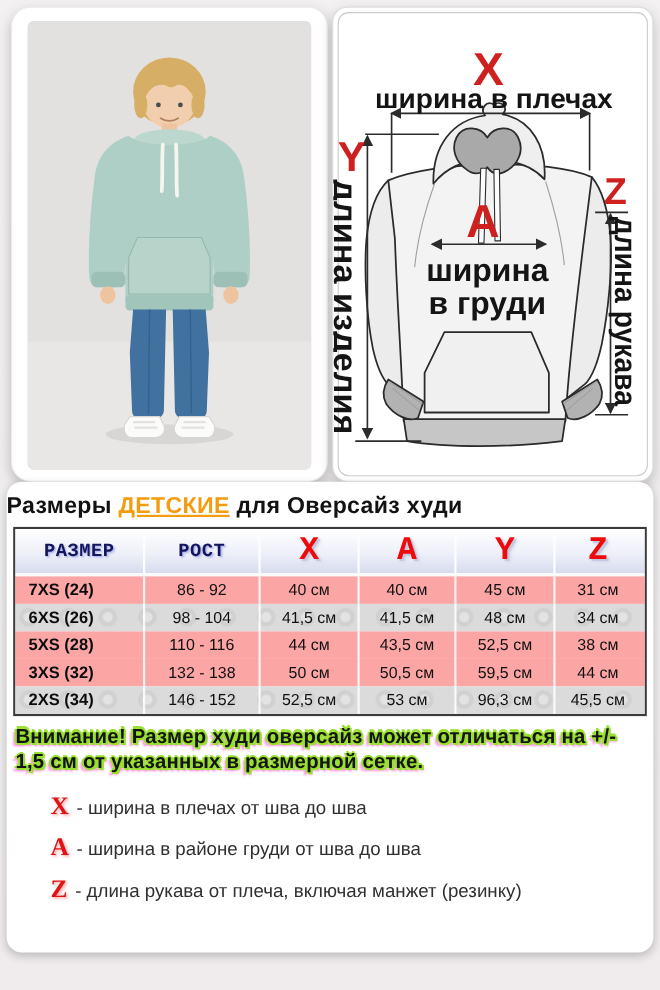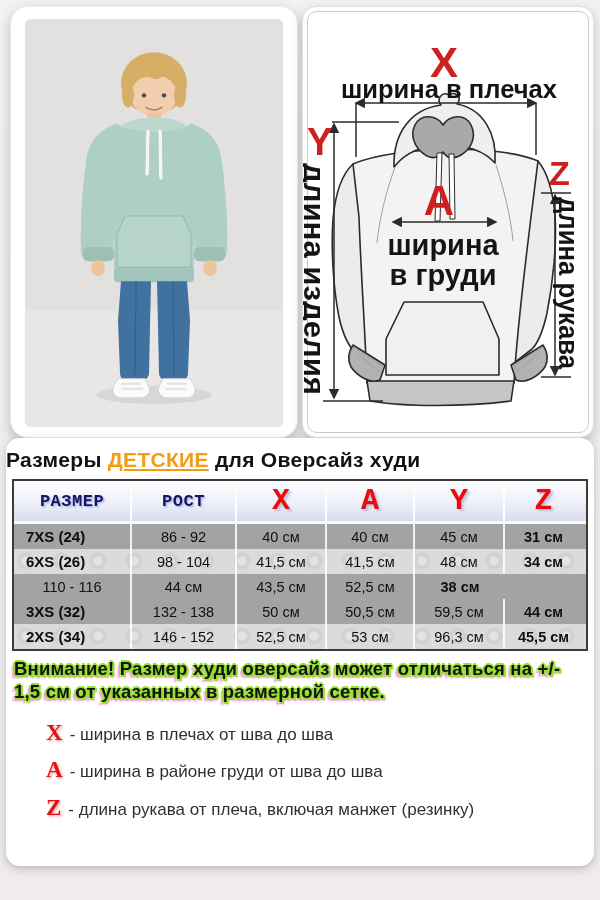--- a/index.html
+++ b/index.html
@@ -36,28 +36,28 @@
   .thead{display:grid;grid-template-columns:118px 105px 90px 88px 90px 77px;height:40px;
     background:linear-gradient(180deg,#ffffff 0%,#eef0f9 55%,#d7dbee 100%);
     border-bottom:3px solid #fafafa;}
   .th{display:flex;align-items:center;justify-content:center;border-right:2px solid #fdfdfd;
     font-family:Liberation Mono, monospace;font-weight:700;}
   .th:last-child{border-right:none;}
   .th-word{font-size:17px;color:#15155e;letter-spacing:.5px;
     text-shadow:1px 1px 1px #aeb9e8,2px 2px 2px #c9d0f0;}
   .th-letter{font-size:30px;color:#ee0a0a;text-shadow:2px 2px 1px #c2c7e0,3px 3px 3px #d6daea;}
   .trow{display:grid;grid-template-columns:118px 105px 90px 88px 90px 77px;height:25px;}
-  .trow.odd{background:#a3a3a3;}
+  .trow.odd{background:#fca5a5;}
   .trow.even{background:#dbdbdb;
     background-image:radial-gradient(circle at 12px 12px,rgba(255,255,255,.40) 4px,rgba(255,255,255,0) 5px),
                      radial-gradient(circle at 12px 12px,rgba(185,185,185,.30) 8px,rgba(185,185,185,0) 9px);
     background-size:36px 25px;}
   .td{display:flex;align-items:center;justify-content:center;border-right:2px solid rgba(255,255,255,.85);
     font-size:14.5px;color:#101010;}
-  .td:last-child{border-right:none;font-weight:bold;}
+  .td:last-child{border-right:none;}
   .td.size{justify-content:flex-start;padding-left:12px;font-weight:700;font-size:15px;color:#0c0c0c;}
 
   .warning{
     margin:7px 8px 12px;font-size:18.5px;font-weight:700;line-height:1.24;color:#141414;letter-spacing:.2px;
     text-shadow:2px 0 0 #98e02e,-2px 0 0 #98e02e,0 2px 0 #98e02e,0 -2px 0 #98e02e,
       1px -1px 0 #aee84a,2px 2px 0 #98e02e,-3px 3px 2px #ff8ce0,2px 3px 2px #ffa2e8;
   }
   .legend{margin:9px 16px 0 40px;}
   .legend-item{font-size:17px;color:#303030;line-height:1.5;margin-bottom:3px;}
   .legend-letter{font-family:"Liberation Serif",serif;font-weight:700;font-size:23px;color:#e01414;
@@ -197,20 +197,21 @@
     </div>
     <div class="trow even">
       <div class="td size">6XS (26)</div>
       <div class="td">98 - 104</div>
       <div class="td">41,5 см</div>
       <div class="td">41,5 см</div>
       <div class="td">48 см</div>
       <div class="td">34 см</div>
     </div>
     <div class="trow odd">
+      <div class="td size">5XS (28)</div>
       <div class="td">110 - 116</div>
       <div class="td">44 см</div>
       <div class="td">43,5 см</div>
       <div class="td">52,5 см</div>
       <div class="td">38 см</div>
     </div>
     <div class="trow odd">
       <div class="td size">3XS (32)</div>
       <div class="td">132 - 138</div>
       <div class="td">50 см</div>

